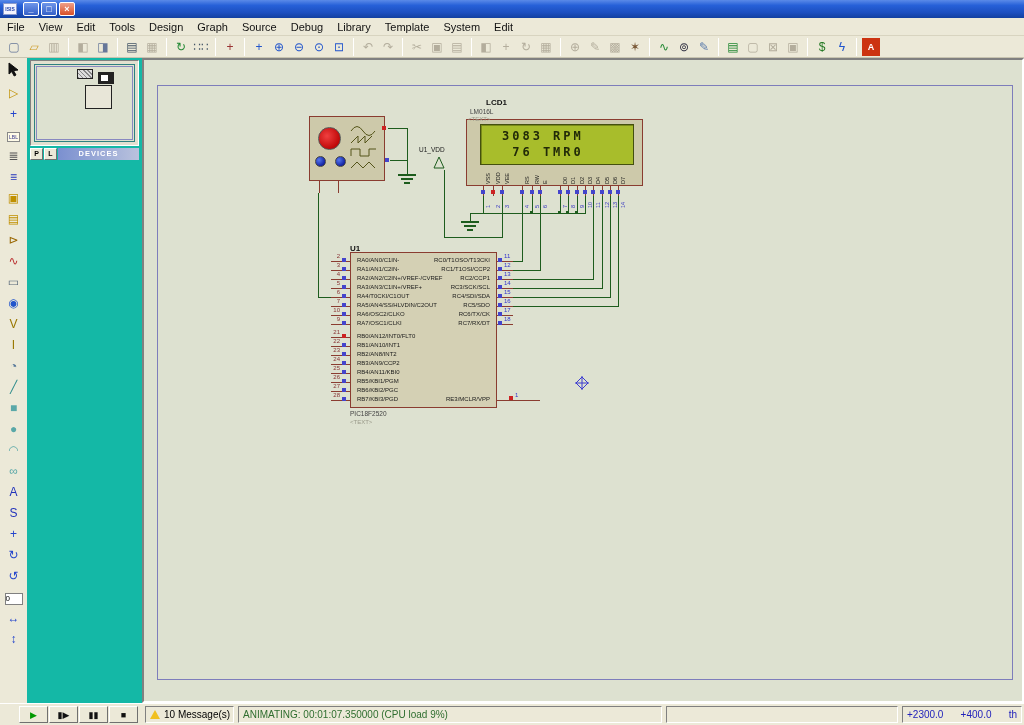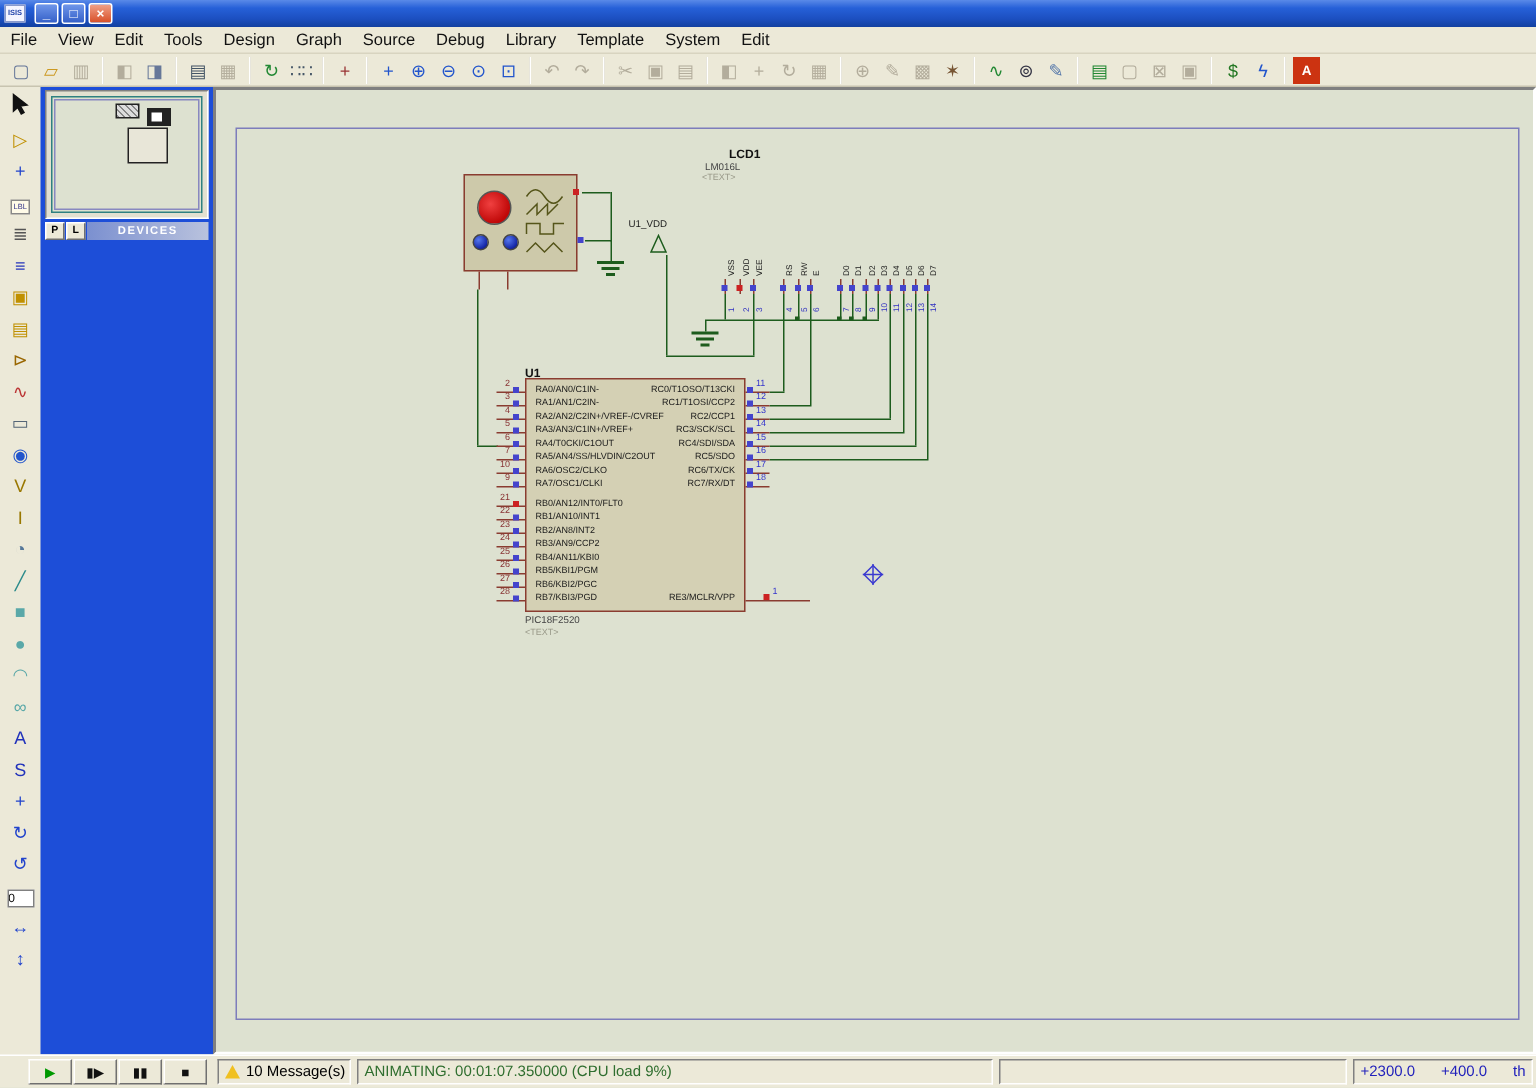--- a/index.html
+++ b/index.html
@@ -30,21 +30,21 @@
   .tsep { width:1px; height:18px; background:#b0ac98; border-right:1px solid #fff; margin:0 4px; }
 
   
   #main { position:absolute; top:58px; bottom:22px; left:0; right:0; }
   #toolbox { position:absolute; left:0; top:0; bottom:0; width:27px; background:#ece9d8;
     display:flex; flex-direction:column; align-items:center; padding-top:4px; }
   .tool { width:21px; height:21px; text-align:center; line-height:20px; font-size:12px; flex:0 0 auto; }
   .tool.boxed span { border:1px solid #888; font-size:5px; padding:1px; background:#fffbe8; }
   .tool input { width:18px; height:12px; font:8px "Liberation Sans",sans-serif; border:1px solid #808080; }
 
-  #sidepanel { position:absolute; left:27px; top:0; bottom:0; width:115px; background:#1d4ed8; }
+  #sidepanel { position:absolute; left:27px; top:0; bottom:0; width:115px; background:#14b8a6; }
   #overview { position:absolute; left:3px; top:2px; width:109px; height:86px;
     border-top:1px solid #808080; border-left:1px solid #808080; border-bottom:1px solid #fff; border-right:1px solid #fff;
     background:#e2e0d0; }
   #ov-teal { position:absolute; inset:3px; border:1px solid #2e8080; background:#dde1d0; }
   #ov-blue { position:absolute; inset:1px; border:1px solid #8888c0; }
   .ovshape { position:absolute; border:1px solid #222; }
   #devbar { position:absolute; left:3px; top:90px; width:109px; height:12px; display:flex; }
   .pl-btn { width:13px; height:12px; background:#ece9d8; border:1px solid; border-color:#fff #707070 #707070 #fff;
     font:bold 7px "Liberation Sans",sans-serif; text-align:center; line-height:10px; margin-right:1px; }
   #devheader { flex:1; background:linear-gradient(90deg,#7b90d0,#b9c2dd);
@@ -260,20 +260,26 @@
             <path d="M2,34 L2,27 L11,27 L11,34 L20,34 L20,27 L27,27" fill="none" stroke="#55551a"></path>
             <path d="M2,46 L8,40 L14,46 L20,40 L26,46" fill="none" stroke="#55551a"></path>
           </svg>
           <div class="stub" style="left:9px;top:64px;width:1px;height:12px;"></div>
           <div class="stub" style="left:28px;top:64px;width:1px;height:12px;"></div>
         </div>
 
         <div class="reflbl" style="left:326px;top:38px;margin-left:16px;">LCD1</div>
         <div class="partlbl" style="left:326px;top:48px;">LM016L</div>
         <div class="ghost" style="left:324px;top:56px;z-index:3;">&lt;TEXT&gt;</div>
+        <div id="lcd-body">
+          <div id="lcd-screen">
+            <div class="lcd-line" id="lcd-line1">3083 RPM</div>
+            <div class="lcd-line"> 76 TMR0</div>
+          </div>
+        </div>
 
         <div class="reflbl" style="left:206px;top:184px;">U1</div>
         <div id="mcu-body"></div>
         <div class="partlbl" style="left:206px;top:350px;">PIC18F2520</div>
         <div class="ghost" style="left:206px;top:359px;">&lt;TEXT&gt;</div>
 
         <div class="plbl" style="left:275px;top:86px;font-size:6.5px;">U1_VDD</div>
         <svg id="pwr-arrow" width="14" height="14" viewBox="0 0 14 14" style="left:288px;top:96px;">
           <path d="M7,1 L12,12 L2,12 Z" fill="none" stroke="#1d5c1d"></path>
         </svg>

